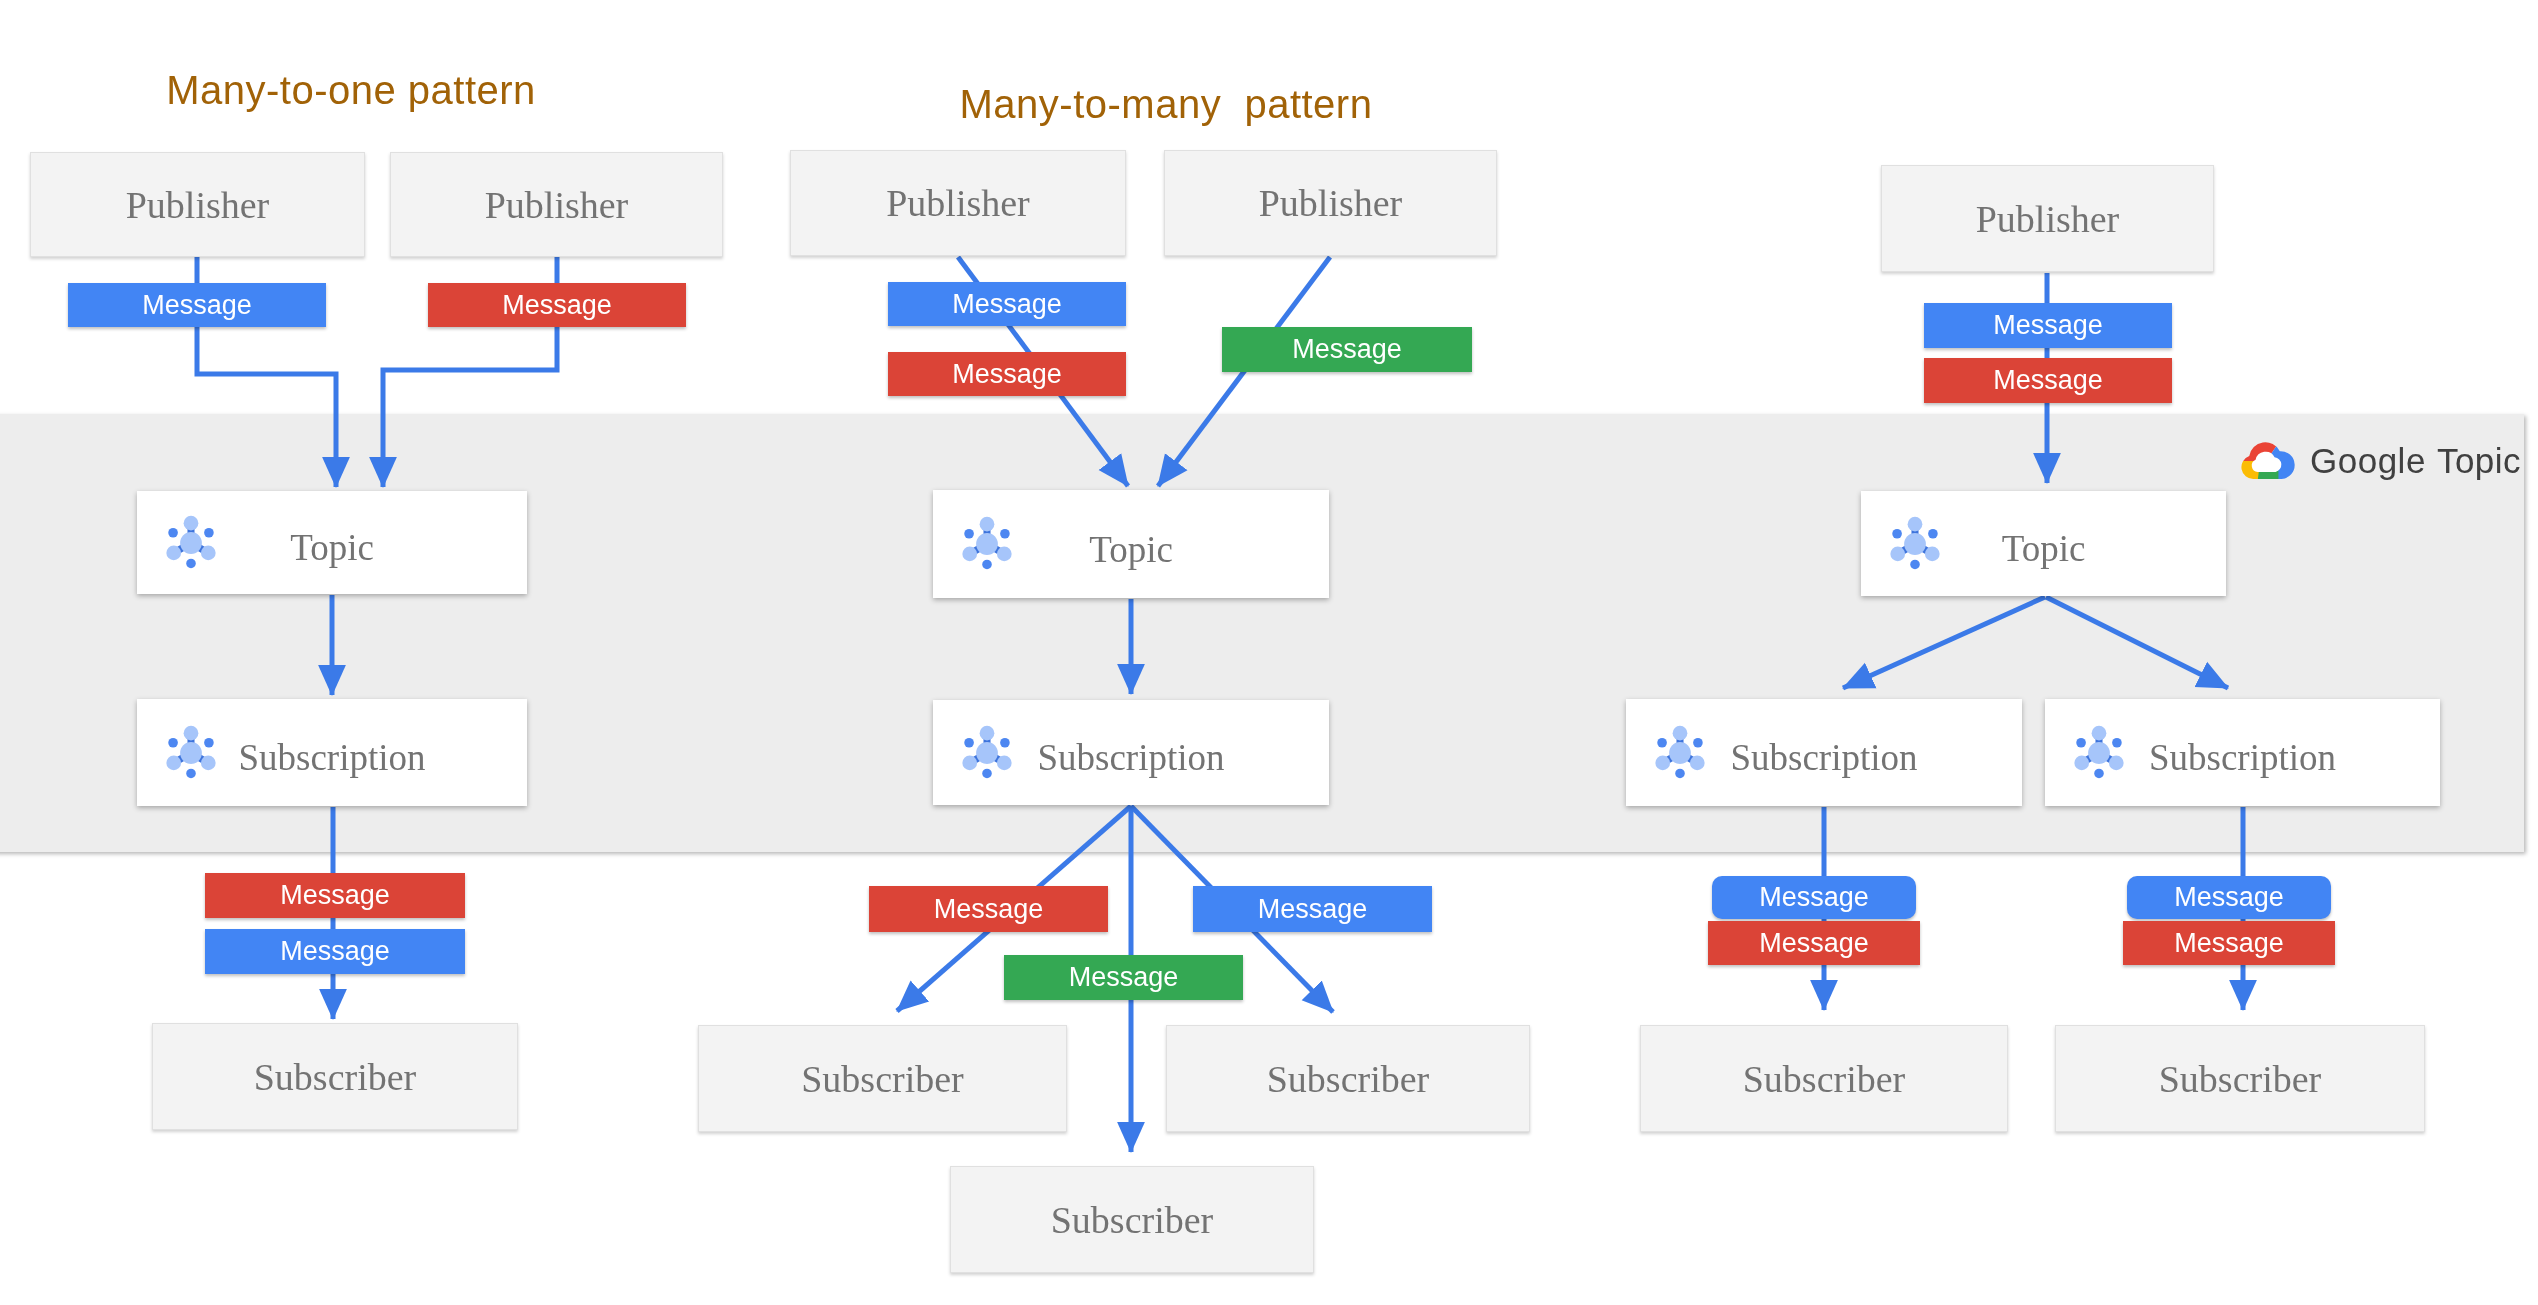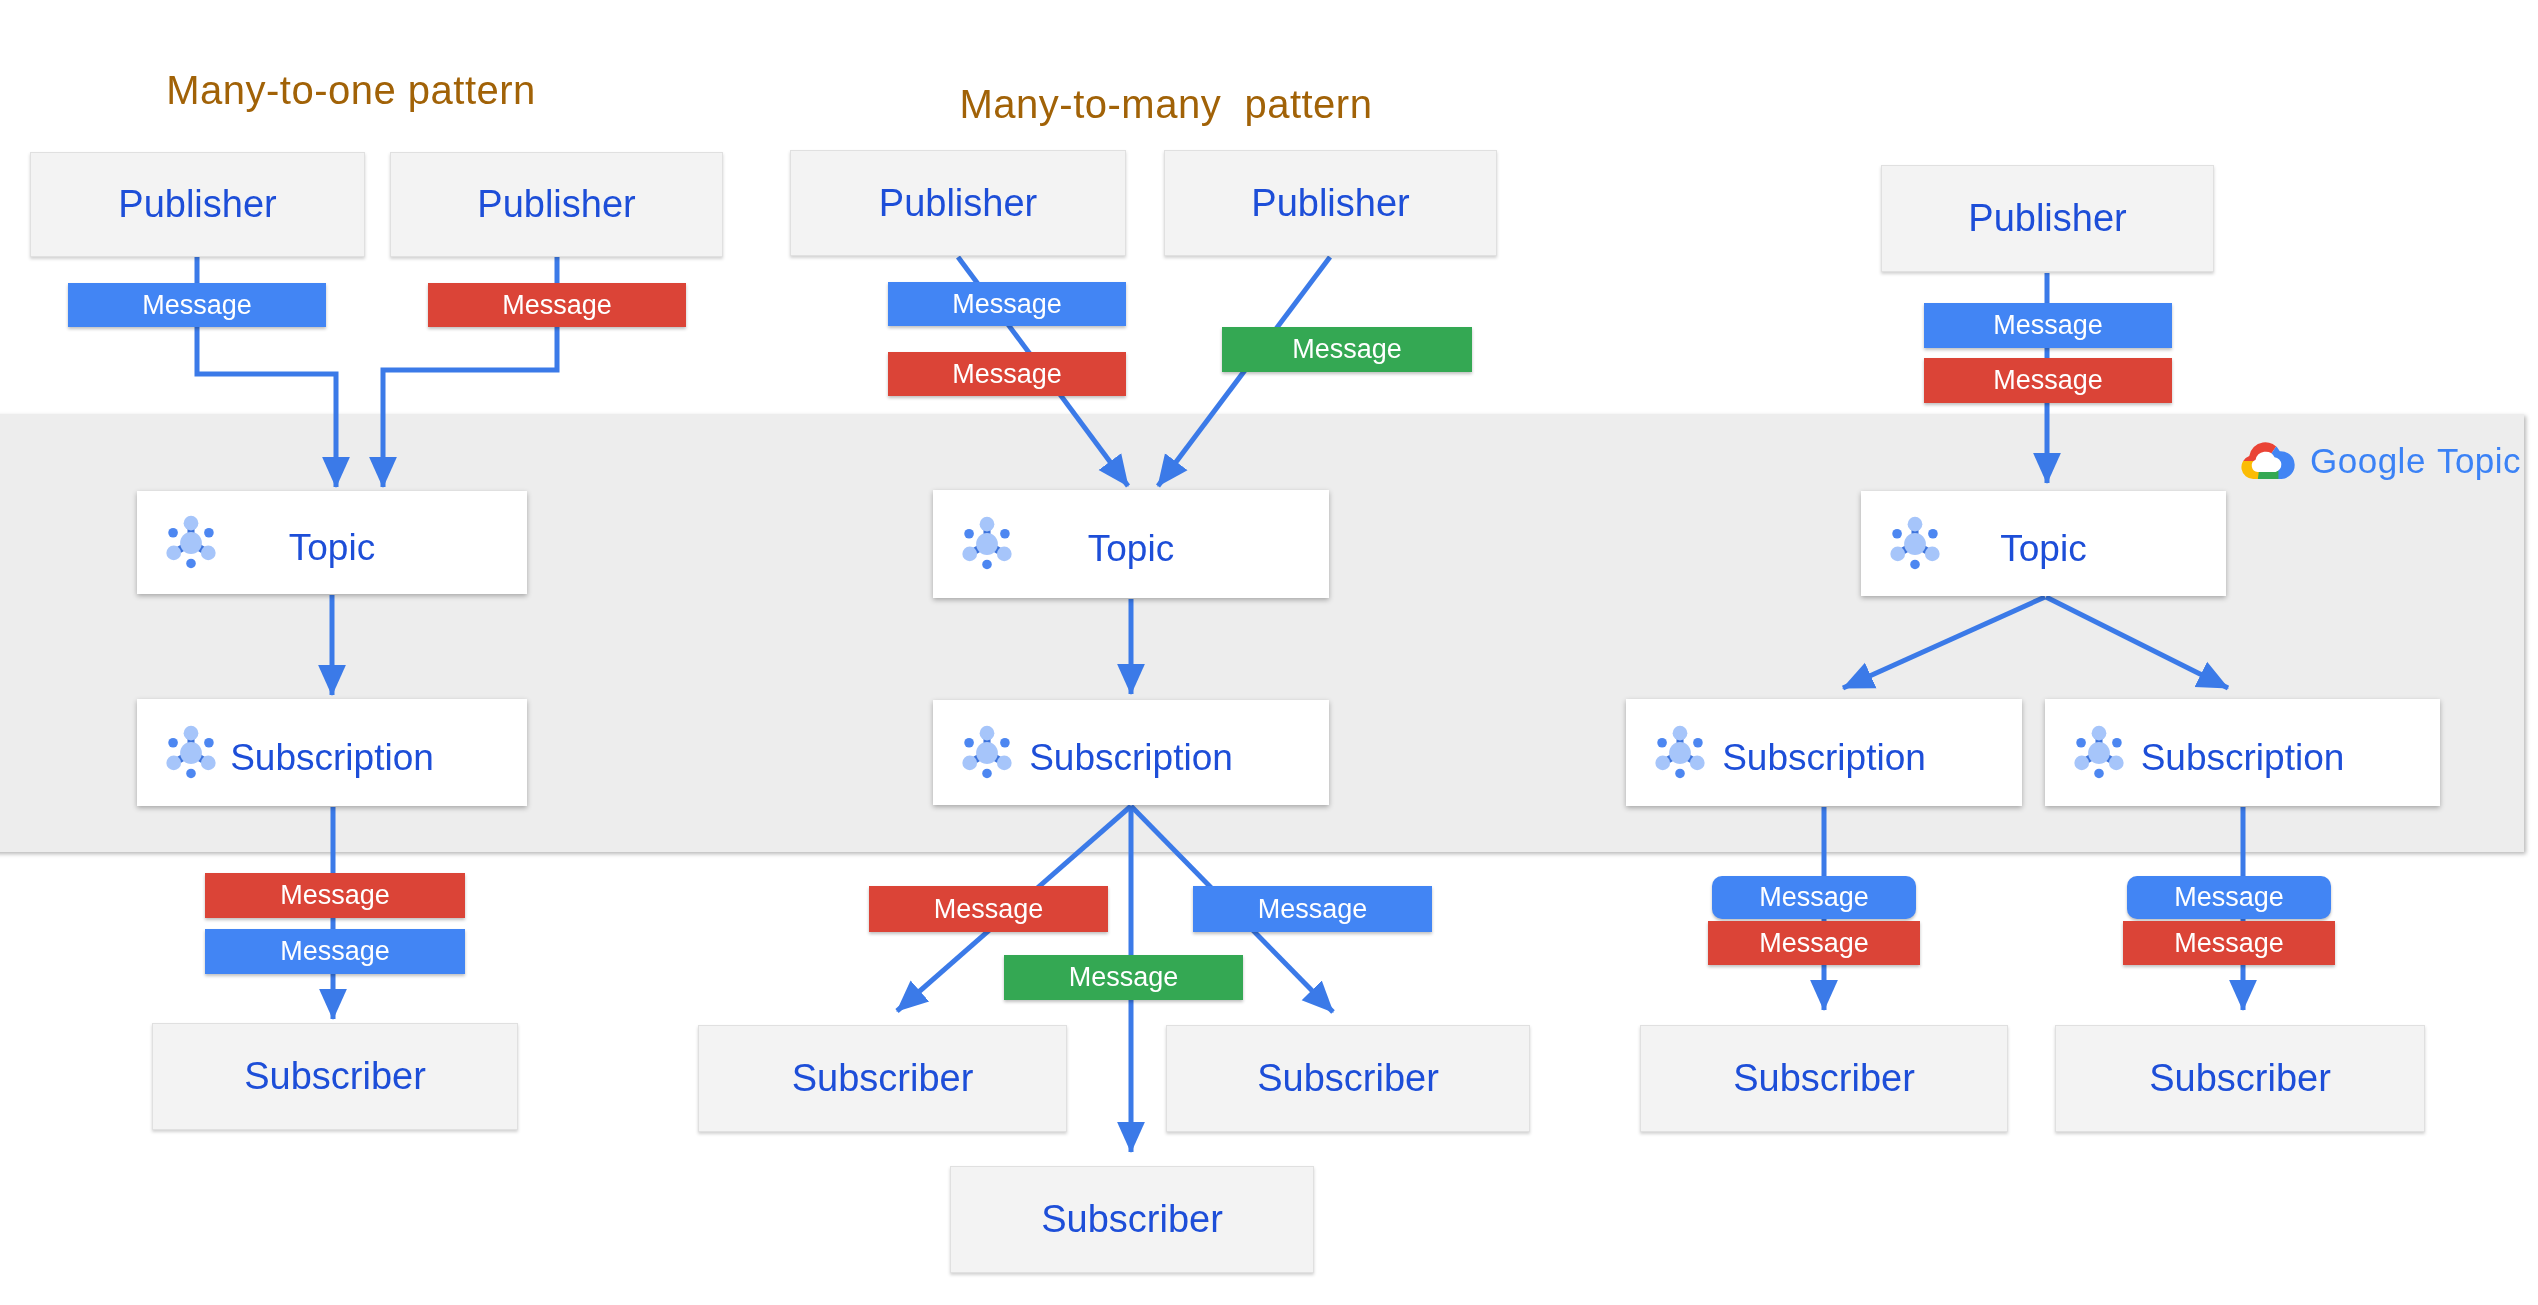--- a/index.html
+++ b/index.html
@@ -12,21 +12,21 @@
     background:#EDEDED;box-shadow:2px 2px 4px rgba(0,0,0,.28);
   }
   .title{
     position:absolute;text-align:center;font-size:40px;color:#a16207;
     white-space:pre;letter-spacing:0.5px;
   }
   .node{
     position:absolute;display:flex;align-items:center;justify-content:center;
     background:#F3F3F3;border:1px solid #E0E0E0;
     box-shadow:0 2px 3px rgba(0,0,0,.18);
-    font-size:38px;color:#1d4ed8;box-sizing:border-box;
+    font-size:38px;color:#737373;box-sizing:border-box;font-family:Liberation Serif, serif;
   }
   .node.white{
     background:#FFFFFF;border:none;box-shadow:0 2px 5px rgba(0,0,0,.30);
   }
   .node .lbl{width:100%;text-align:center;}
   .node.white .lbl{font-size:37px;margin-top:10px;}
   .ps-icon{position:absolute;left:22px;top:50%;transform:translateY(-50%);}
   .msg{
     position:absolute;display:flex;align-items:center;justify-content:center;
     color:#ffffff;font-size:27px;box-shadow:0 2px 3px rgba(0,0,0,.25);
@@ -34,21 +34,21 @@
   .msg.blue{background:#4285F4;}
   .msg.red{background:#DB4437;}
   .msg.green{background:#34A853;}
   .msg.rounded{border-radius:10px;}
   .wires{position:absolute;left:0;top:0;z-index:1;}
   .band{z-index:0;}
   .title,.node,.msg,.logo{z-index:2;}
   .logo{
     position:absolute;left:2238px;top:438px;display:flex;align-items:center;gap:14px;
   }
-  .logo .wordmark{font-size:35px;color:#3b82f6;display:flex;gap:11px;align-items:baseline;}
+  .logo .wordmark{font-size:35px;color:#404040;display:flex;gap:11px;align-items:baseline;}
   .logo .g-word{font-weight:500;letter-spacing:0.5px;}
   .logo .c-word{font-weight:400;letter-spacing:0.5px;}
 </style>
 </head>
 <body>
 
 <div class="canvas">
 
   <div class="band"></div>
 

